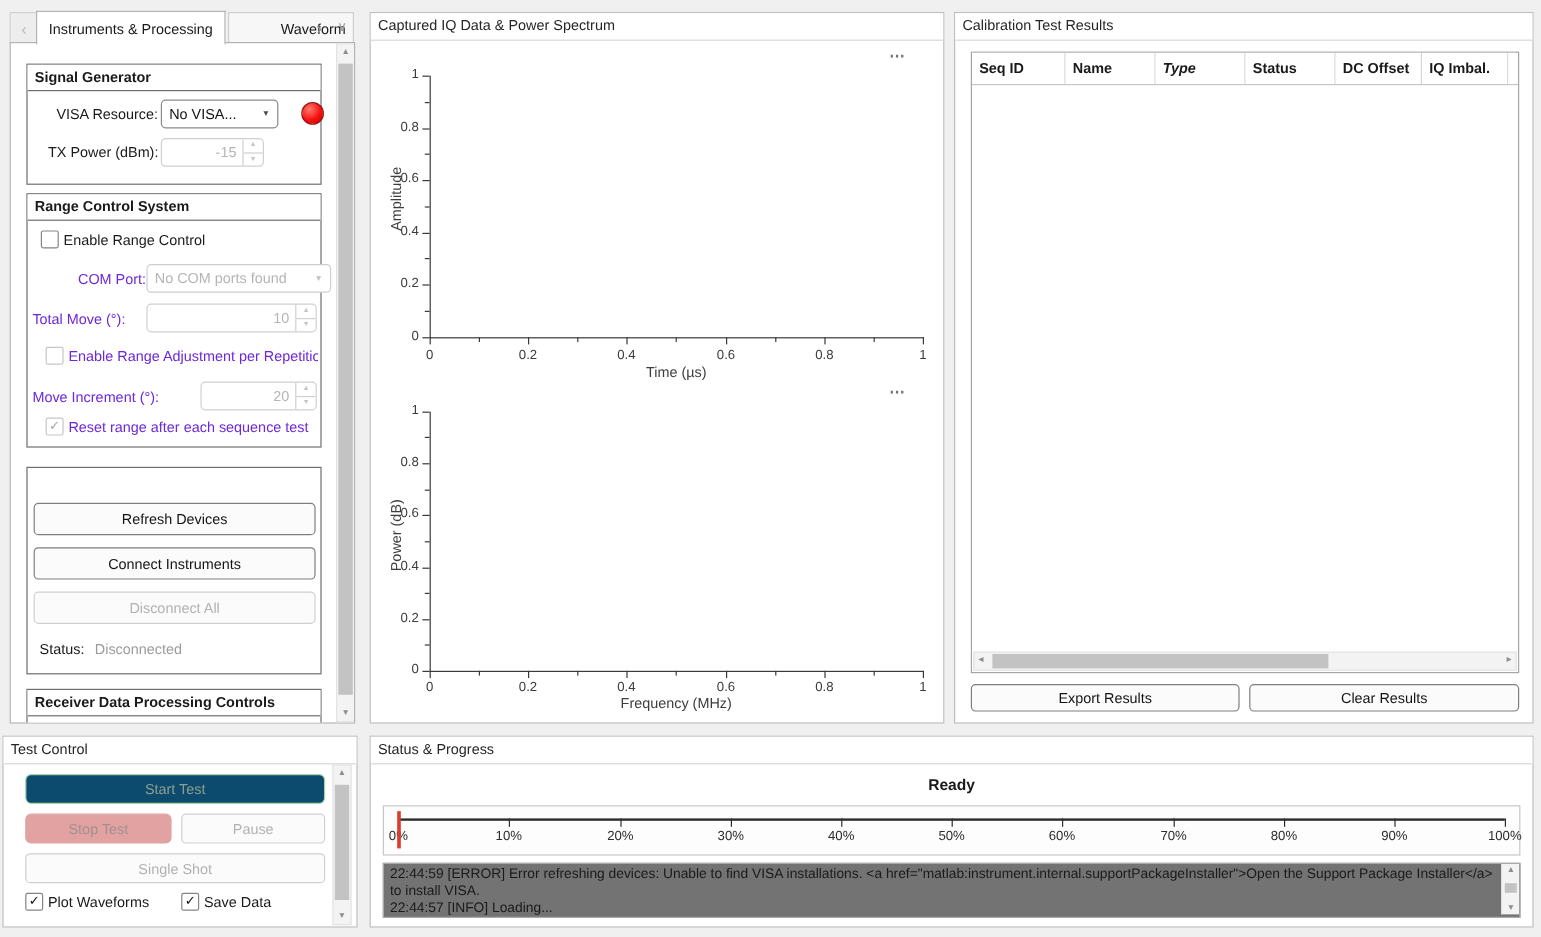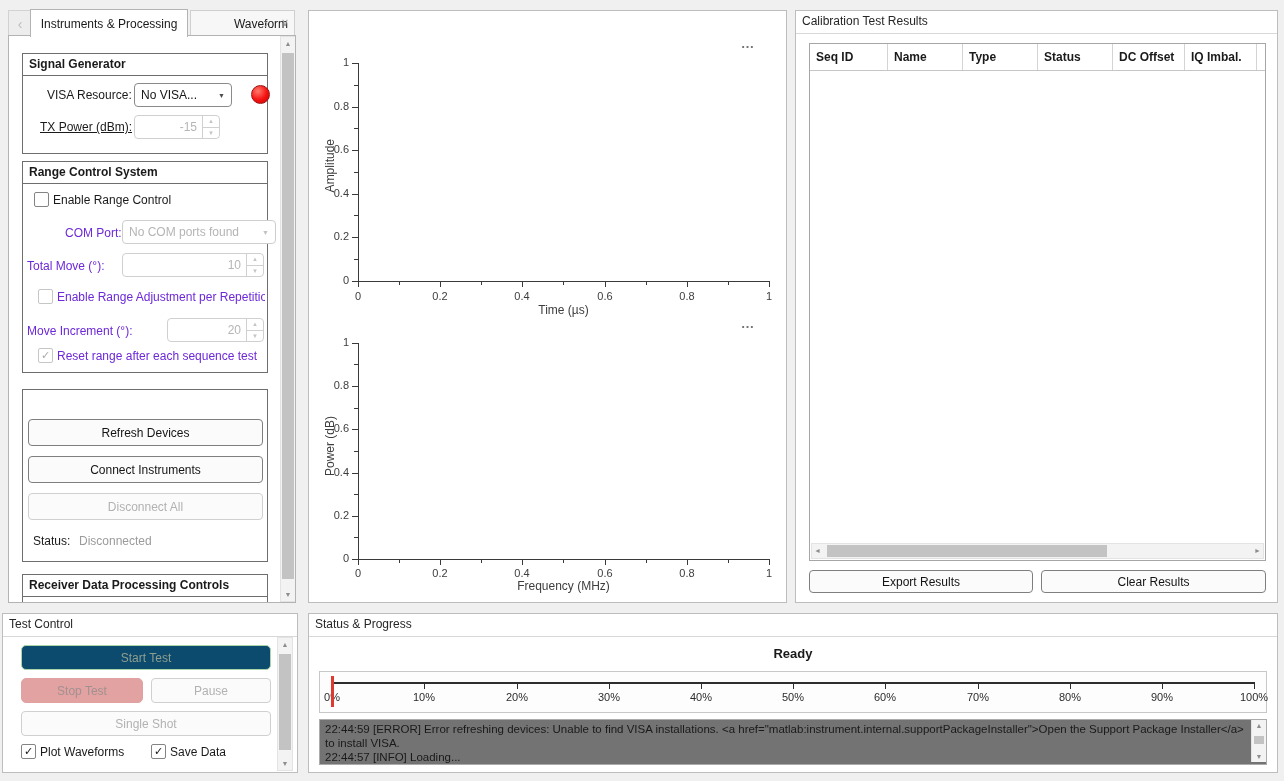--- a/index.html
+++ b/index.html
@@ -85,21 +85,21 @@
     <div class="abs" style="left:0;top:26px;width:286px;height:566px;background:#fff;border:1px solid #b3b3b3;overflow:hidden;">
 
       <div class="ipanel" style="left:13px;top:17px;width:244px;height:99px;">
         <div class="ititle">Signal Generator</div>
         <span class="lbl" style="left:24px;top:34px;">VISA Resource:</span>
         <div class="dd" style="left:111px;top:29px;width:84px;height:22px;">
           <span>No VISA...</span>
           <span class="arr">▼</span>
         </div>
         <div class="lamp" style="left:228px;top:31px;"></div>
-        <span class="lbl" style="left:17px;top:66px;text-decoration:underline;">TX Power (dBm):</span>
+        <span class="lbl" style="left:17px;top:66px;">TX Power (dBm):</span>
         <div class="spin sdis" style="left:111px;top:61px;width:84px;height:22px;">
           <span class="val">-15</span>
           <span class="sbtns">
               <div>▲</div>
               <div>▼</div>
             </span>
         </div>
       </div>
 
       <div class="ipanel" style="left:13px;top:125px;width:244px;height:210px;">
@@ -154,20 +154,21 @@
 
       <div class="sbv" style="left:271px;top:0;height:564px;">
         <div class="sbarrow" style="left:0;right:0;top:3px;">▲</div>
         <div class="sbthumb" style="left:1px;right:1px;top:16px;height:526px;"></div>
         <div class="sbarrow" style="left:0;right:0;bottom:3px;">▼</div>
       </div>
     </div>
   </div>
 
   <div class="panel" style="left:308px;top:10px;width:477px;height:591px;">
+    <div class="ptitle">Captured IQ Data &amp; Power Spectrum</div>
 
     <div class="cellipsis" style="left:432px;top:28px;">⋯</div>
     <div class="plotarea" style="left:49px;top:52px;width:411px;height:218px;"></div>
 
     <div class="tick" style="left:49px;top:270px;width:1px;height:6px;"></div>
     <div class="tick" style="left:131px;top:270px;width:1px;height:6px;"></div>
     <div class="tick" style="left:213px;top:270px;width:1px;height:6px;"></div>
     <div class="tick" style="left:296px;top:270px;width:1px;height:6px;"></div>
     <div class="tick" style="left:378px;top:270px;width:1px;height:6px;"></div>
     <div class="tick" style="left:460px;top:270px;width:1px;height:6px;"></div>
@@ -243,21 +244,21 @@
     <div class="axlab" style="left:49px;top:568px;width:411px;">Frequency (MHz)</div>
     <span class="ylab" style="left:14px;top:405px;">Power (dB)</span>
   </div>
 
   <div class="panel" style="left:795px;top:10px;width:481px;height:591px;">
     <div class="ptitle">Calibration Test Results</div>
 
     <div class="abs" style="left:13px;top:32px;width:455px;height:516px;background:#fff;border:1px solid #a6a6a6;">
       <div class="th" style="left:0;width:78px;">Seq ID</div>
       <div class="th" style="left:78px;width:75px;">Name</div>
-      <div class="th" style="left:153px;width:75px;">Type</div>
+      <div class="th" style="left:153px;width:75px;font-style:italic;">Type</div>
       <div class="th" style="left:228px;width:75px;">Status</div>
       <div class="th" style="left:303px;width:72px;">DC Offset</div>
       <div class="th" style="left:375px;width:72px;">IQ Imbal.</div>
       <div class="th" style="left:447px;width:6px;border-right:none;"></div>
       <div class="abs" style="left:0;right:0;top:26px;height:1px;background:#c6c6c6;"></div>
 
       <div class="sbh" style="left:1px;bottom:1px;width:451px;">
         <div class="sbarrow" style="left:2px;top:3px;">◄</div>
         <div class="sbthumb" style="left:15px;top:1px;bottom:1px;width:280px;"></div>
         <div class="sbarrow" style="right:2px;top:3px;">►</div>

